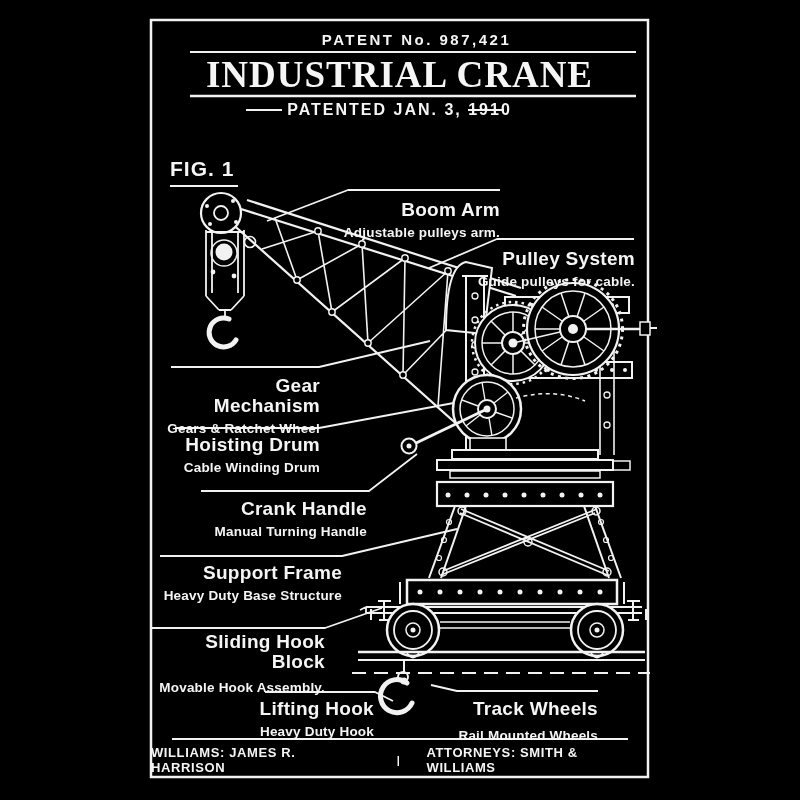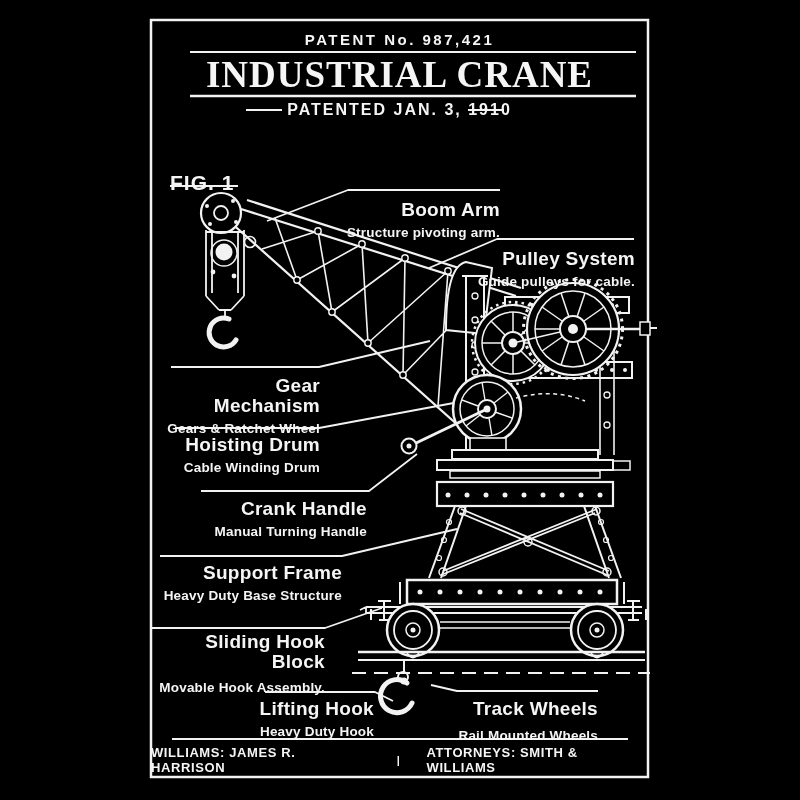--- a/index.html
+++ b/index.html
@@ -1,27 +1,27 @@
 <!DOCTYPE html>
 <html><head>
 <meta charset="utf-8">
 <style>
   html,body{margin:0;padding:0;background:#000;}
   #poster{position:relative;width:800px;height:800px;background:#000;overflow:hidden;
           font-family:"Liberation Sans",sans-serif;color:#f5f5f5;}
   #art{position:absolute;left:0;top:0;width:800px;height:800px;}
   .abs{position:absolute;}
   .hdr-patent{left:151px;top:31px;width:497px;text-align:center;
-      font-size:15px;font-weight:bold;letter-spacing:2.5px;}
+      font-size:15px;font-weight:bold;letter-spacing:2.5px;padding-left:17px;}
   .hdr-title{left:151px;top:56px;width:497px;text-align:center;
       font-family:"Liberation Serif",serif;font-size:37px;font-weight:bold;
       letter-spacing:1px;line-height:38px;}
   .hdr-date{left:151px;top:101px;width:497px;text-align:center;
       font-size:16px;font-weight:bold;letter-spacing:2px;}
-  .fig{left:170px;top:171px;font-size:21px;font-weight:bold;letter-spacing:1px;}
+  .fig{left:170px;top:157px;font-size:21px;font-weight:bold;letter-spacing:1px;}
   .label{position:absolute;}
   .label .lt{font-size:19px;font-weight:bold;line-height:20px;letter-spacing:.3px;margin-top:31px;}
   .label .ls{font-size:13.5px;font-weight:bold;letter-spacing:.2px;margin-top:5px;}
   .al-r{text-align:right;} .al-c{text-align:right;}
   .footer{left:151px;top:745px;width:497px;display:flex;justify-content:center;
       align-items:center;gap:26px;font-size:13px;font-weight:bold;letter-spacing:.6px;}
   .footer .div{font-size:11px;font-weight:bold;}
 </style>
 </head>
 <body>
@@ -255,21 +255,21 @@
     </g>
   </svg>
 
   <div class="abs hdr-patent">PATENT No. 987,421</div>
   <div class="abs hdr-title">INDUSTRIAL CRANE</div>
   <div class="abs hdr-date">PATENTED JAN. 3, 1910</div>
   <div class="abs fig">FIG. 1</div>
 
   <div class="label al-r" style="left:340px;top:169px;width:160px">
     <div class="lt">Boom Arm</div>
-    <div class="ls">Structure pivoting arm.</div>
+    <div class="ls">Adjustable pulleys arm.</div>
   </div>
   <div class="label al-r" style="left:463px;top:218px;width:172px">
     <div class="lt">Pulley System</div>
     <div class="ls">Guide pulleys for cable.</div>
   </div>
   <div class="label al-c" style="left:166px;top:345px;width:154px">
     <div class="lt">Gear Mechanism</div>
     <div class="ls">Gears &amp; Ratchet Wheel</div>
   </div>
   <div class="label al-r" style="left:213px;top:468px;width:154px">

